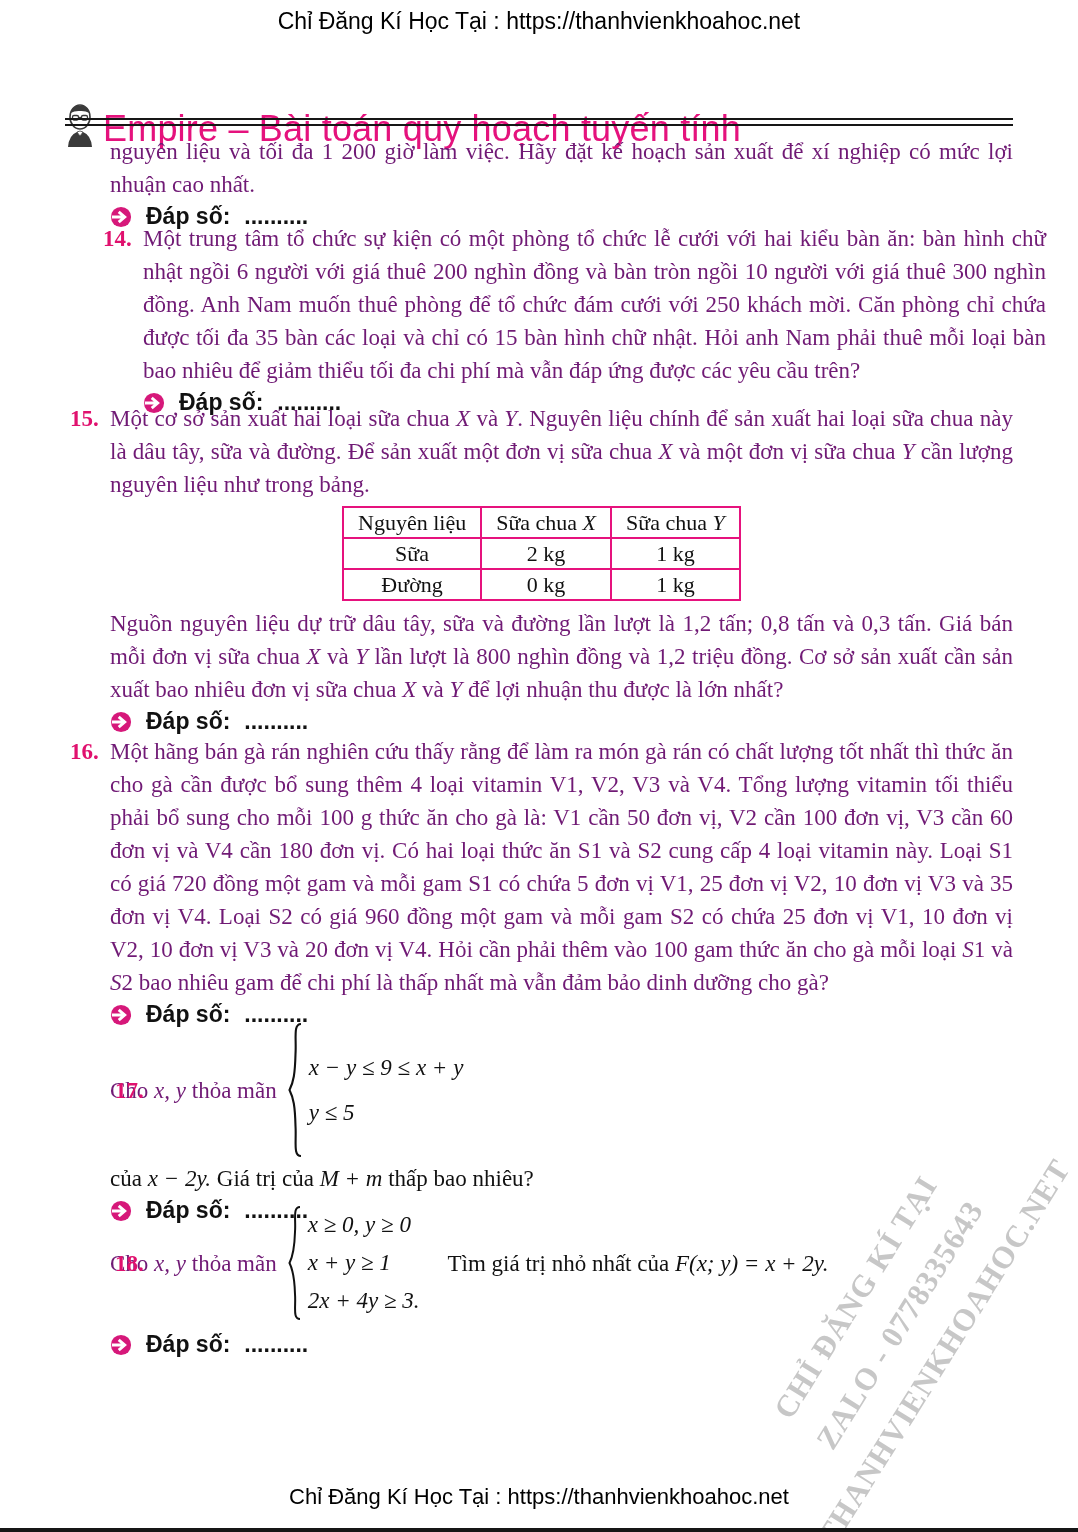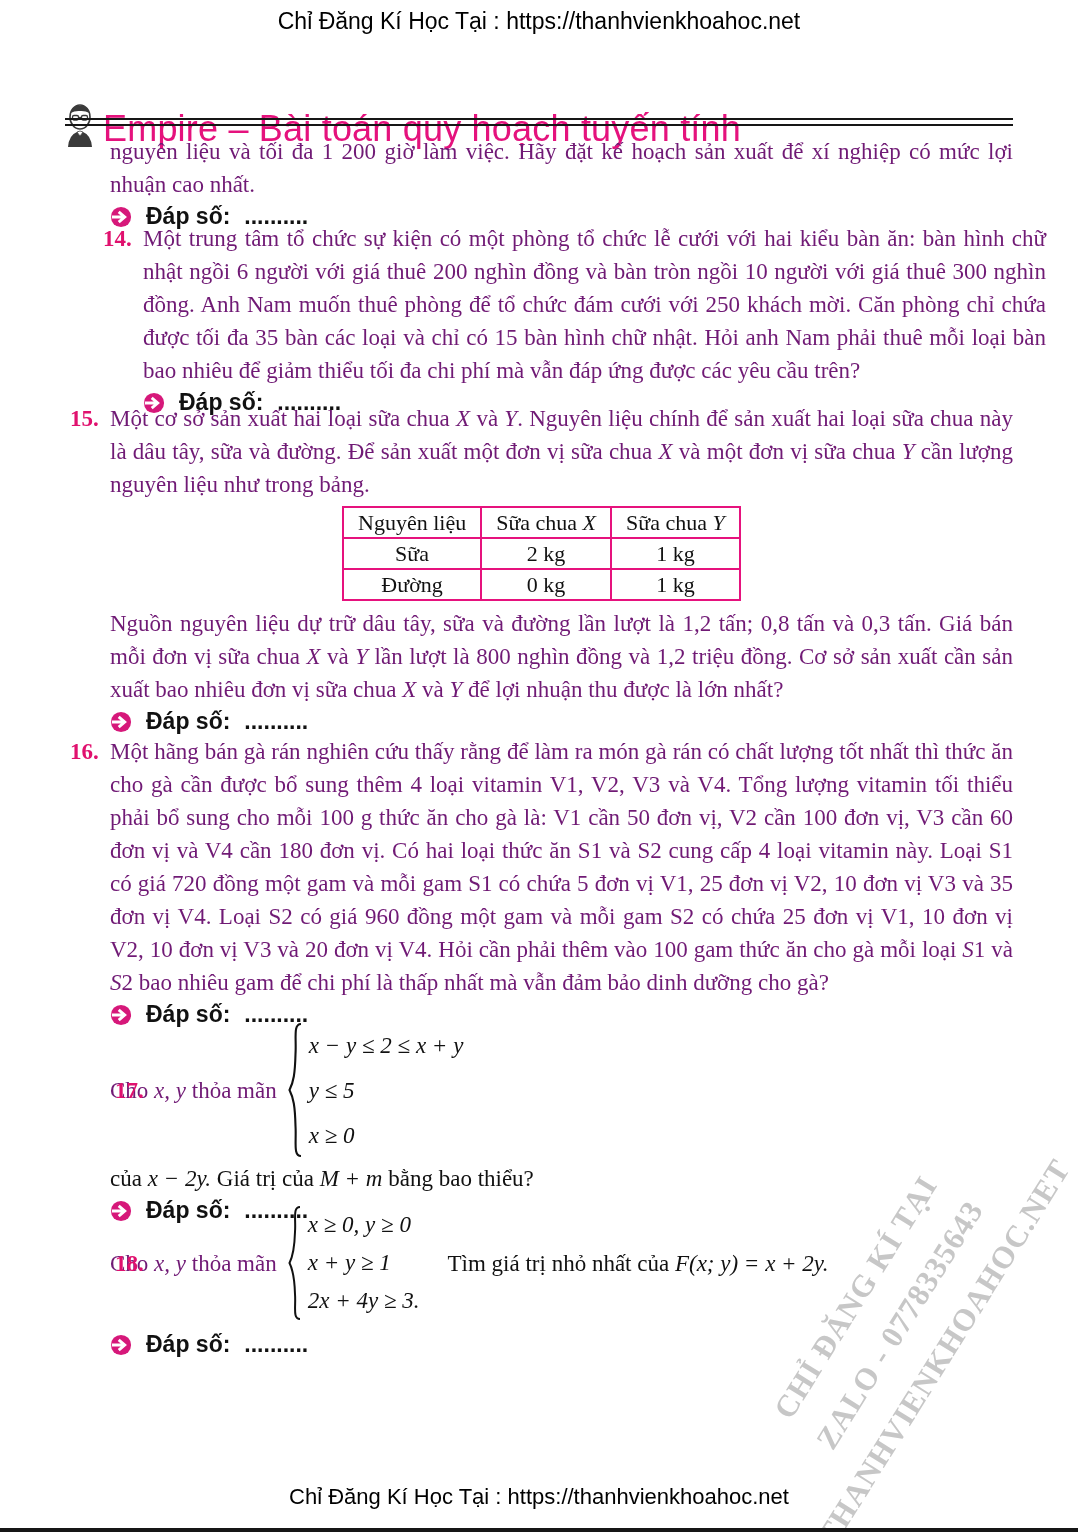--- a/index.html
+++ b/index.html
@@ -174,27 +174,26 @@
 
     <div class="block" style="top:1022px;">
       <div class="math-row">
         <span class="pnum">17.</span>
         <span class="ptext"><span>Cho </span><span class="mvar">x, y</span><span> thỏa mãn</span></span>
         <span class="sys sys17">
           <svg width="16" height="136" viewBox="0 0 16 136">
             <path d="M14 2 C6 2 9.5 16 8.5 32 C8 52 6.5 60 2.5 68 C6.5 76 8 84 8.5 104 C9.5 120 6 134 14 134" fill="none" stroke="#111" stroke-width="2.1"></path>
           </svg>
           <span class="sys-lines">
-            <div>x − y ≤ 2 ≤ x + y</div>
+            <div>x − y ≤ 9 ≤ x + y</div>
             <div>y ≤ 5</div>
-            <div>x ≥ 0</div>
           </span>
         </span>
       </div>
-      <div class="cont-line"><span>của </span><span class="mvar">x − 2y.</span><span> Giá trị của </span><span class="mvar">M + m</span><span> bằng bao thiểu?</span></div>
+      <div class="cont-line"><span>của </span><span class="mvar">x − 2y.</span><span> Giá trị của </span><span class="mvar">M + m</span><span> thấp bao nhiêu?</span></div>
       <div class="answer-row">
         <svg class="answer-icon" viewBox="0 0 24 24">
           <circle cx="12" cy="12" r="11" fill="#D6187A"></circle>
           <path d="M2 12 h12 M9.5 6.5 L16 12 L9.5 17.5" stroke="#fff" stroke-width="3.2" fill="none"></path>
         </svg>
         <span>Đáp số:</span>
         <span>..........</span>
       </div>
     </div>
 

